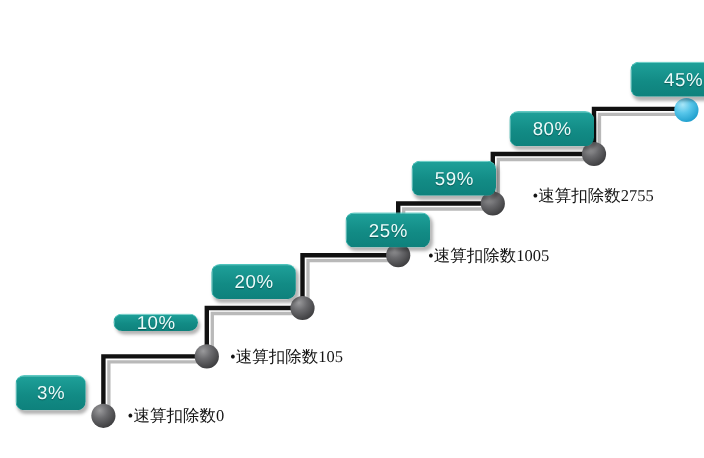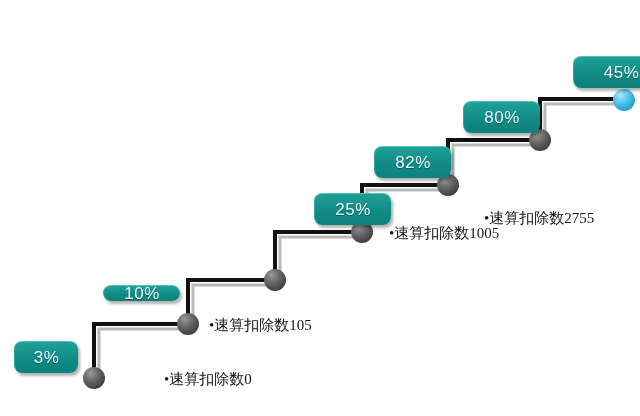--- a/index.html
+++ b/index.html
@@ -87,31 +87,32 @@
       <circle cx="448" cy="185" r="11" fill="url(#darkBall)"></circle>
       <circle cx="540" cy="140" r="11" fill="url(#darkBall)"></circle>
       <circle cx="624" cy="100" r="11" fill="url(#blueBall)"></circle>
     </g>
   </svg>
 
   <div class="pct-badge" style="left:14px;  top:341px; width:64px; height:32px;">3%</div>
 
   <div class="pct-badge" style="left:103px; top:285px; width:77px; height:16px;">10%</div>
 
+  <div class="pct-badge" style="left:192px; top:240px; width:77px; height:32px;">20%</div>
 
   <div class="pct-badge" style="left:286px; top:193px; width:77px; height:32px;margin-left:28px;">25%</div>
 
-  <div class="pct-badge" style="left:374px; top:146px; width:77px; height:32px;">82%</div>
+  <div class="pct-badge" style="left:374px; top:146px; width:77px; height:32px;">59%</div>
 
   <div class="pct-badge" style="left:463px; top:101px; width:77px; height:32px;">80%</div>
 
   <div class="pct-badge" style="left:549px; top:56px;  width:96px; height:32px;margin-left:24px;">45%</div>
 
-  <div class="node-label" style="left:116px; top:372px;margin-left:48px;">•速算扣除数0</div>
+  <div class="node-label" style="left:116px; top:372px;">•速算扣除数0</div>
 
   <div class="node-label" style="left:209px; top:318px;">•速算扣除数105</div>
 
 
   <div class="node-label" style="left:389px; top:226px;">•速算扣除数1005</div>
 
-  <div class="node-label" style="left:484px; top:172px;margin-top:39px;">•速算扣除数2755</div>
+  <div class="node-label" style="left:484px; top:172px;">•速算扣除数2755</div>
 
 </div>
 
 </body></html>

